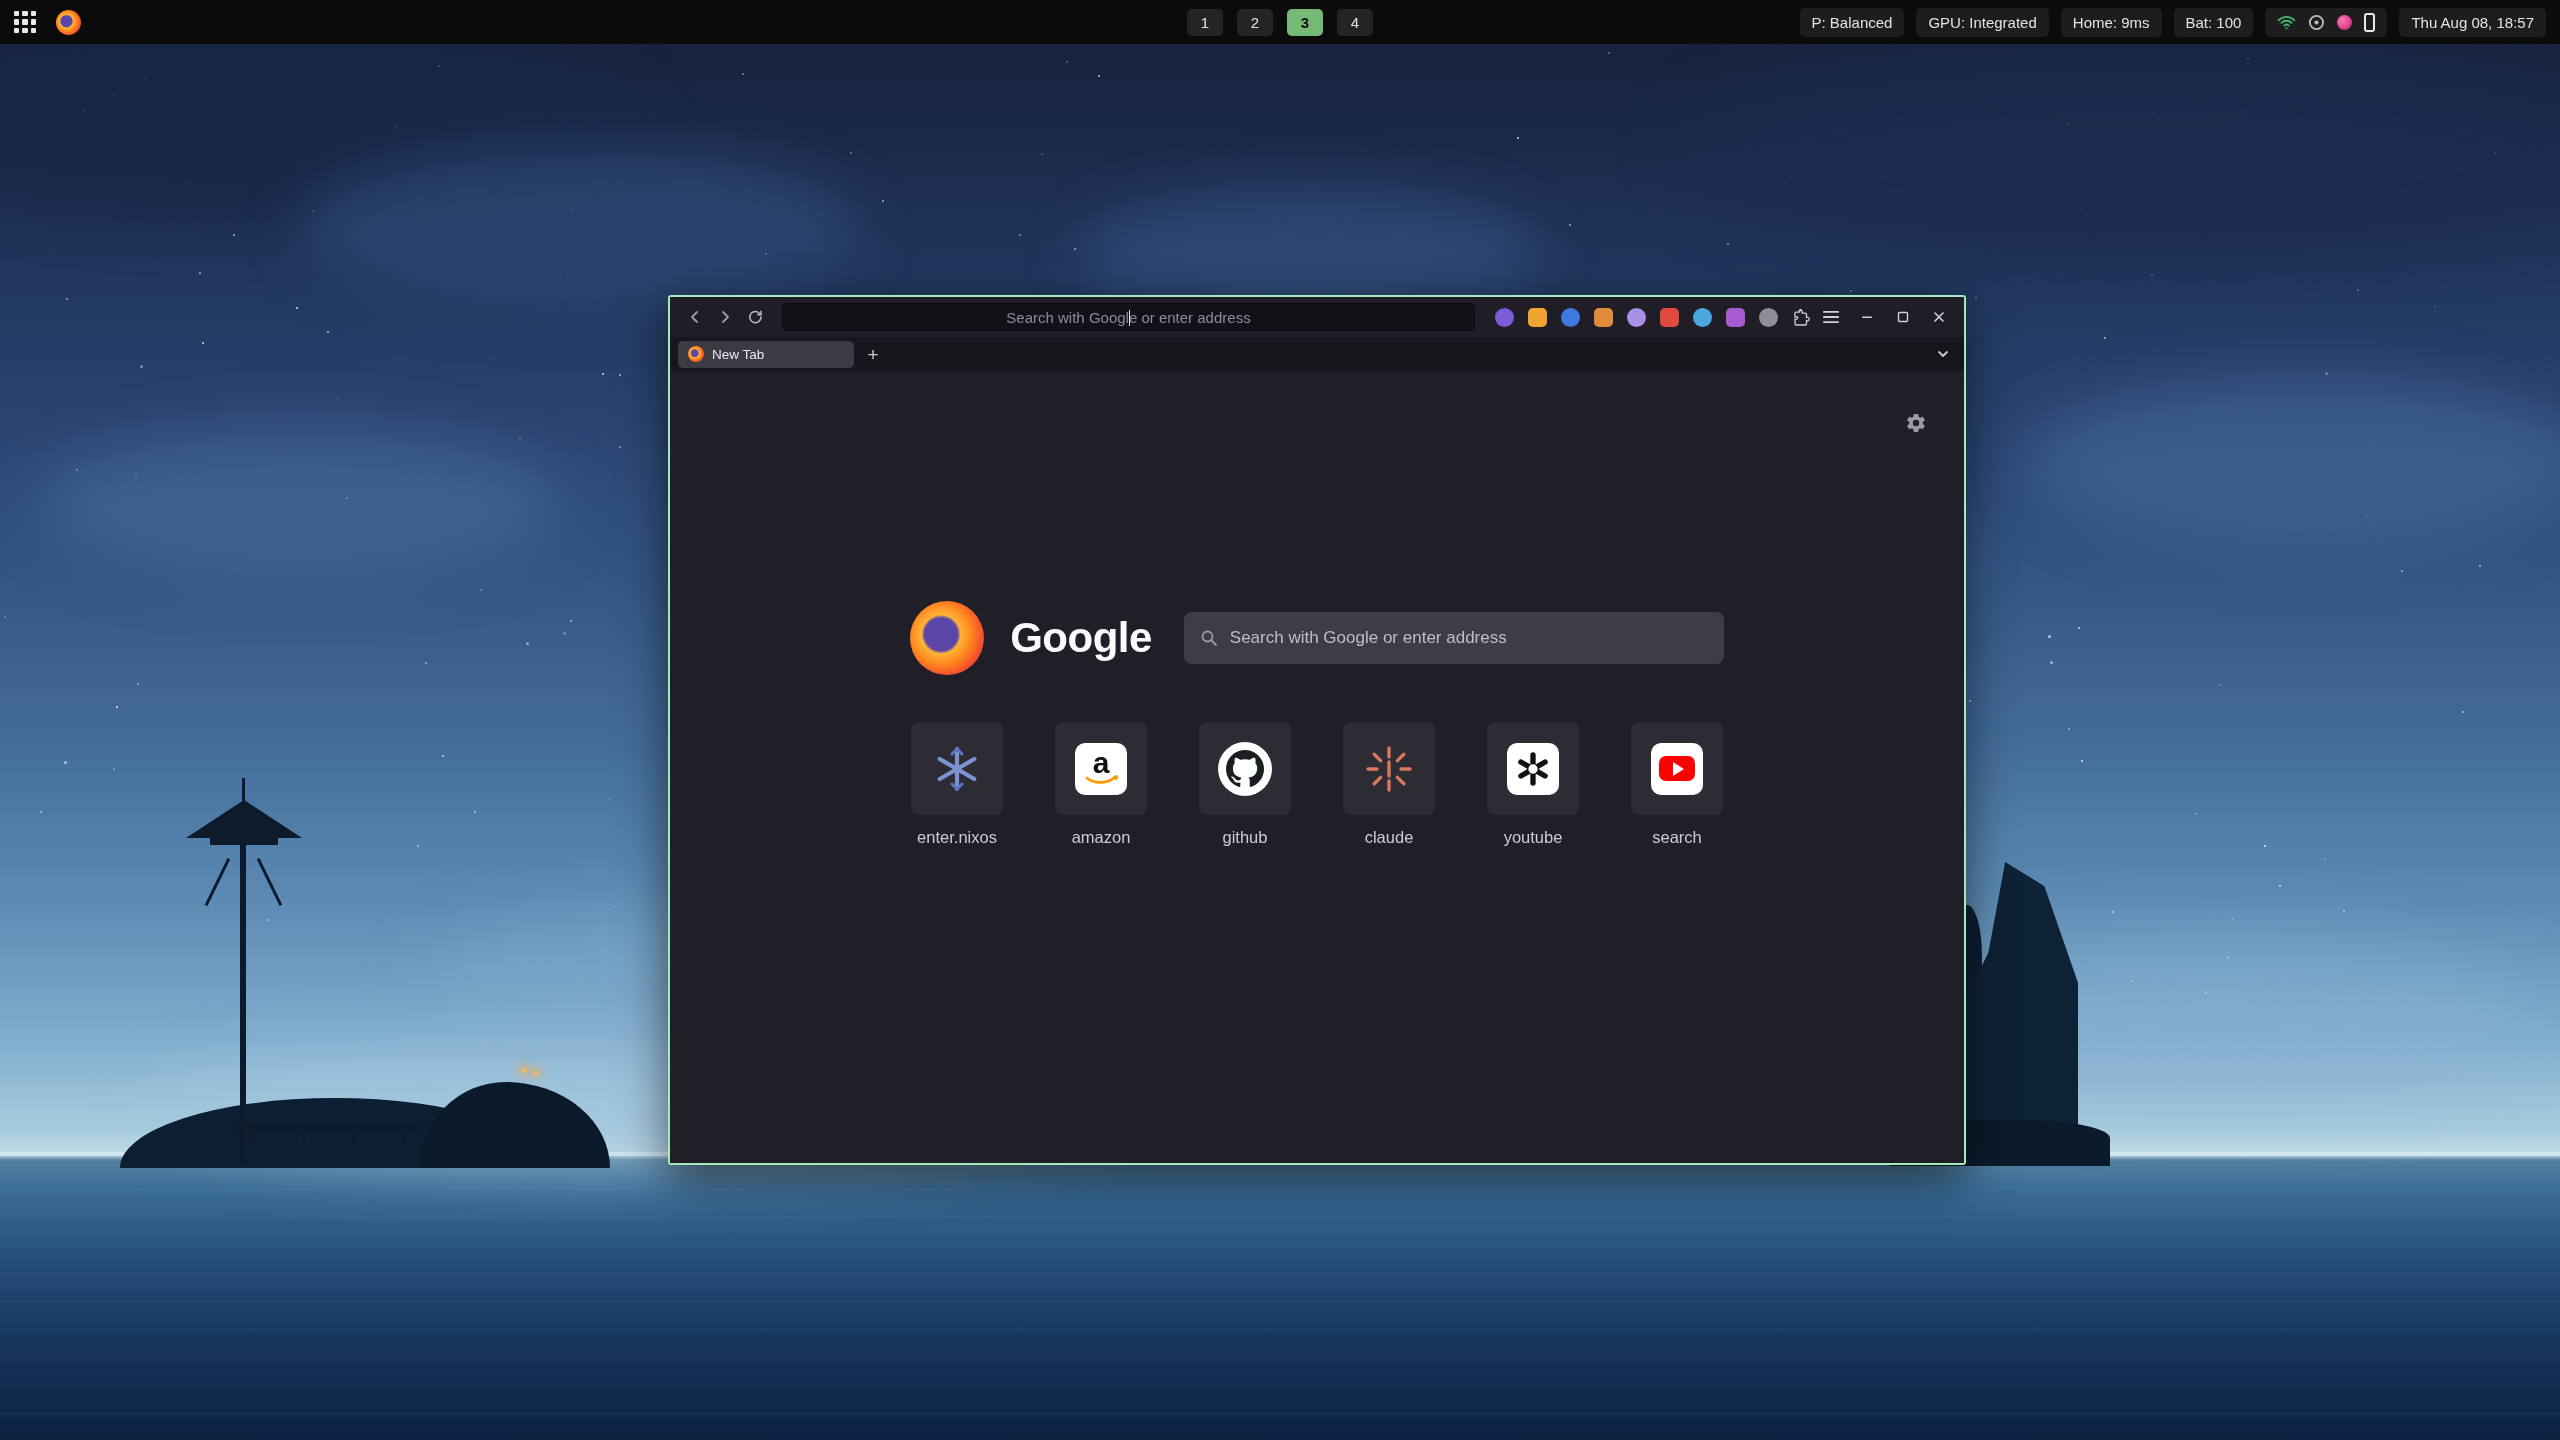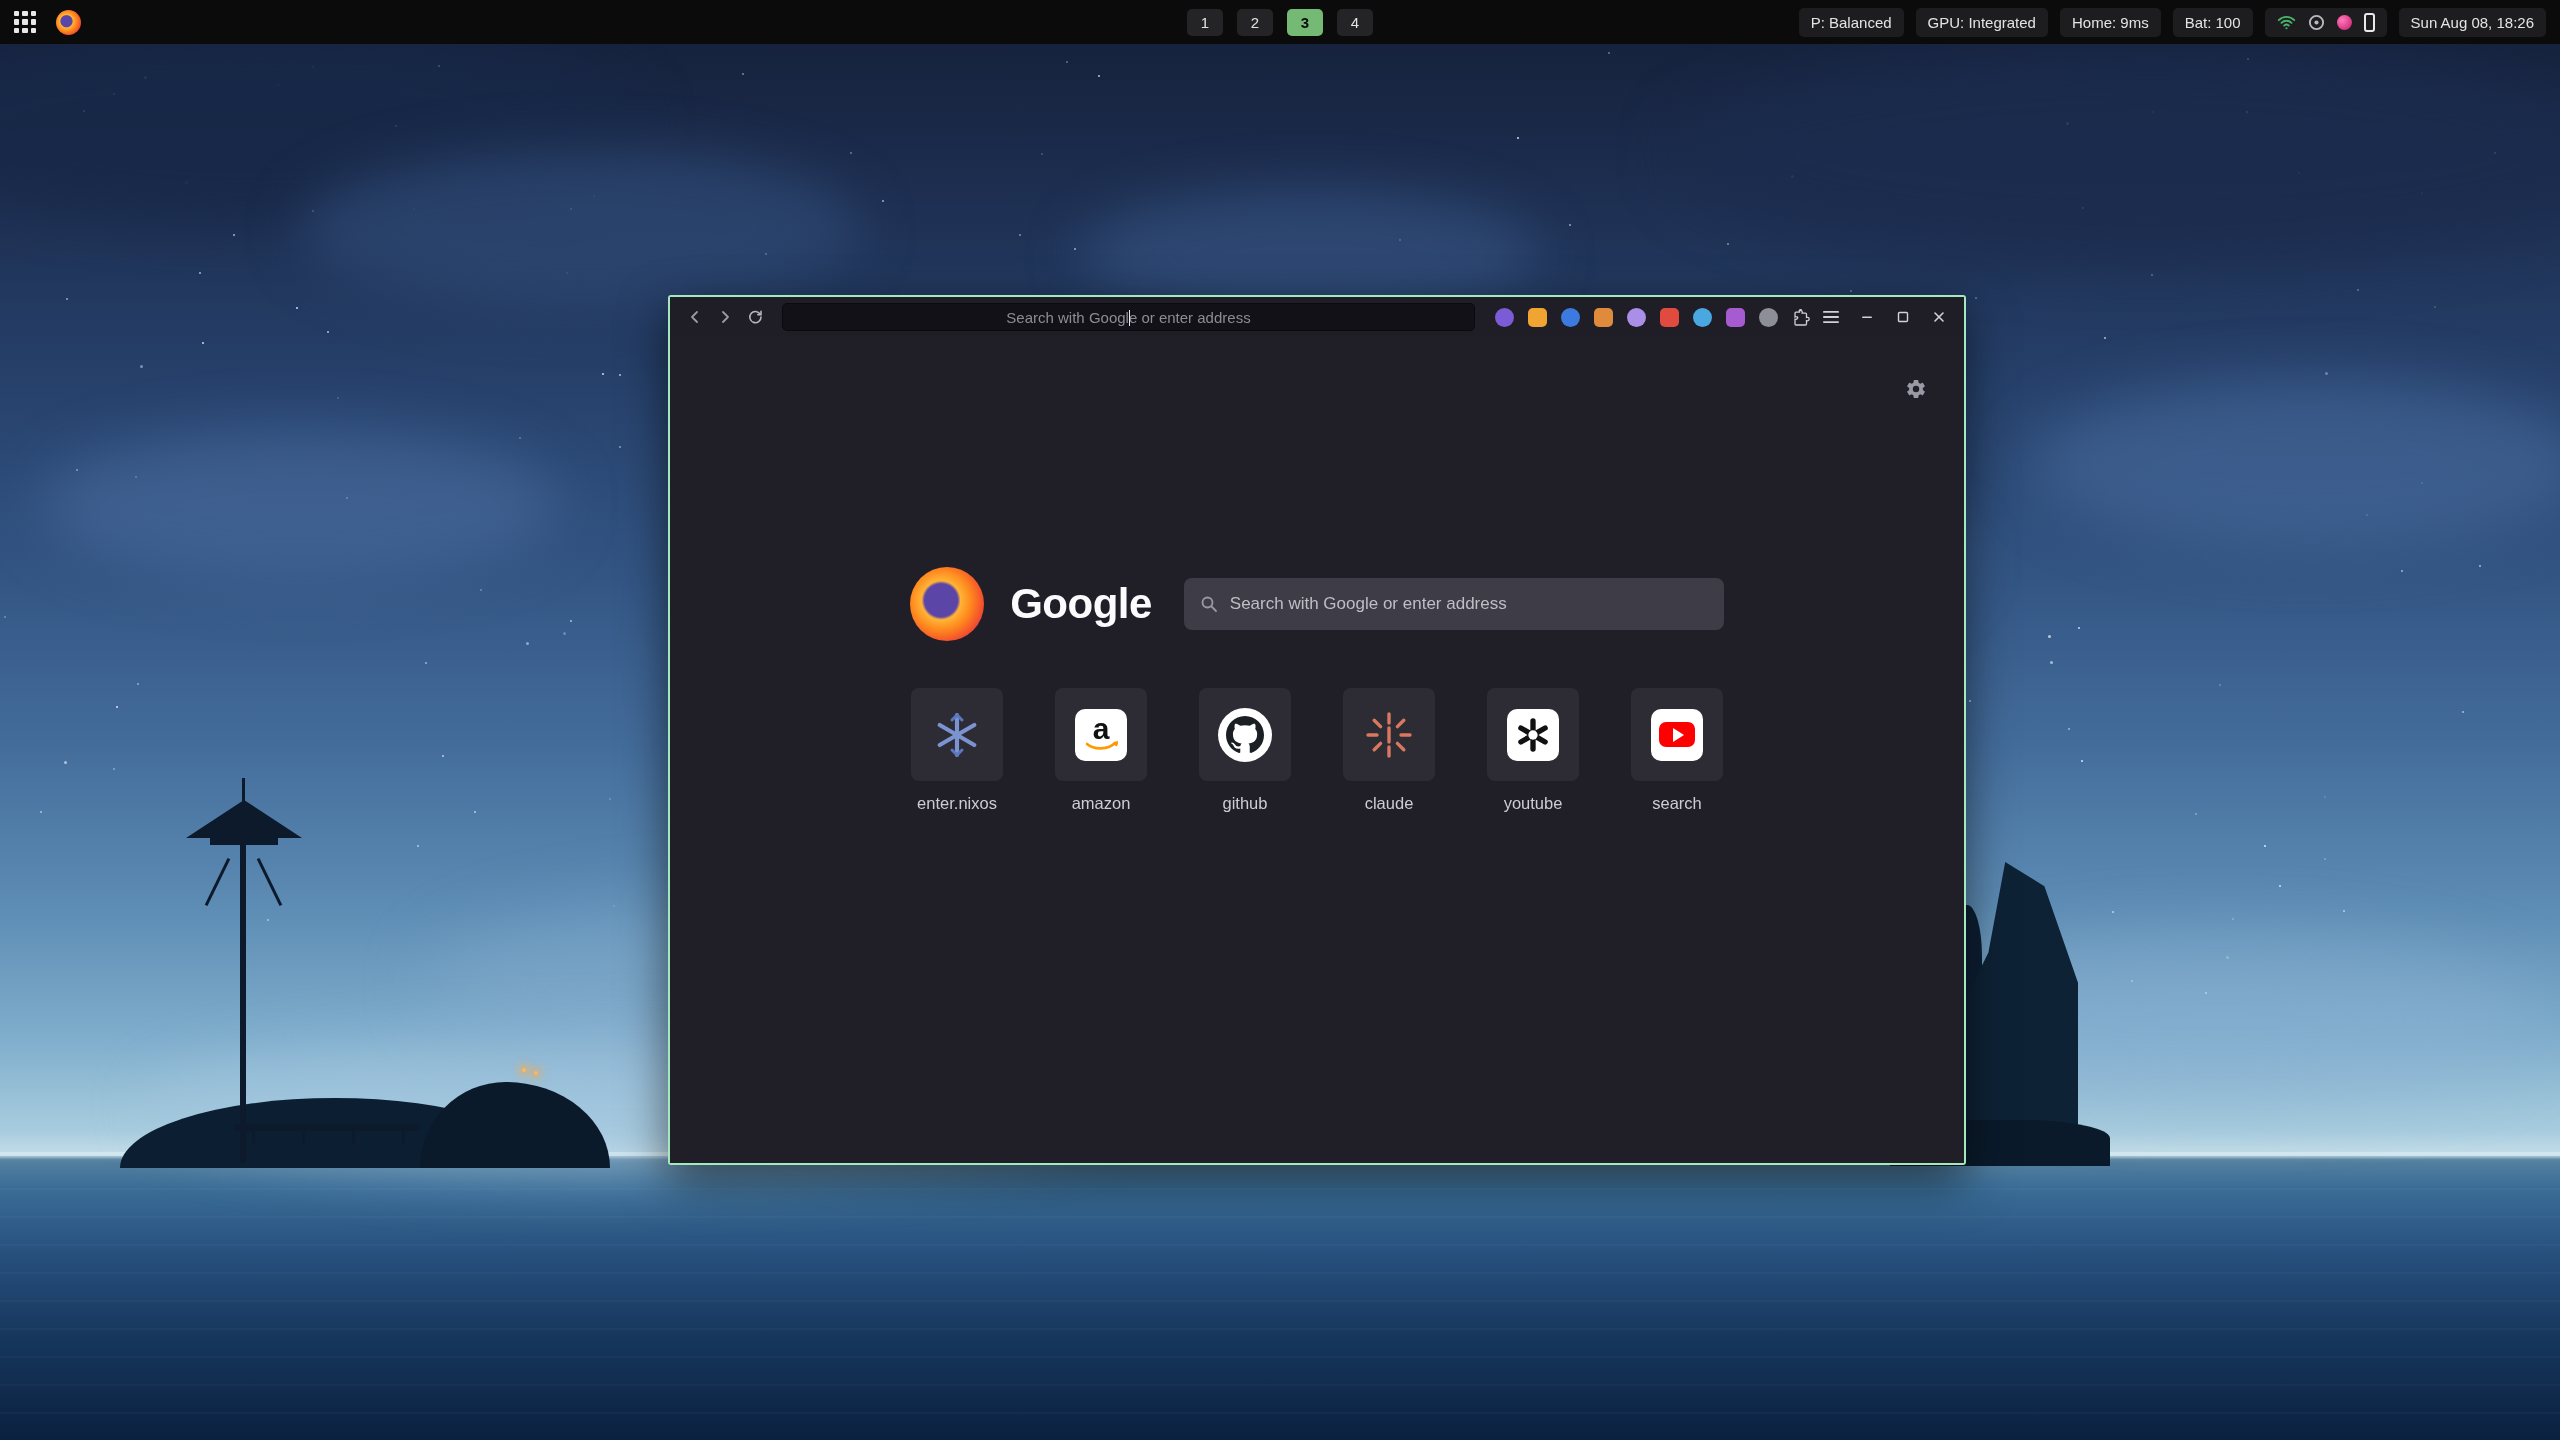--- a/index.html
+++ b/index.html
@@ -352,21 +352,21 @@
           <path d="M9 15a4.5 4.5 0 0 1 6 0"></path>
         <circle cx="12" cy="18.4" r="1.4" fill="#49b36b" stroke="none"></circle>
       </svg>
       <svg width="17" height="17" viewBox="0 0 18 18" fill="none" stroke="#b9b9c1" stroke-width="2">
         <circle cx="9" cy="9" r="7"></circle>
           <circle cx="9" cy="9" r="2.2" fill="#b9b9c1" stroke="none"></circle>
       </svg>
       <span class="magenta-dot"></span>
       <span class="phone-shape"></span>
     </span>
-    <span class="chip">Sun Aug 08, 18:26</span>
+    <span class="chip">Thu Aug 08, 18:57</span>
   </div>
 </header>
 
 <div class="window">
 
   <div class="toolbar">
     <button class="tbtn">
       <svg width="16" height="16" viewBox="0 0 16 16" fill="none" stroke="#9a9aa4" stroke-width="1.8" stroke-linecap="round" stroke-linejoin="round">
           <path d="M10 3L5 8l5 5"></path>
         </svg>
@@ -425,20 +425,33 @@
           </svg>
       </button>
       <button class="tbtn">
         <svg width="14" height="14" viewBox="0 0 14 14" stroke="#d2d2da" stroke-width="1.6" stroke-linecap="round">
             <path d="M3 3l8 8M11 3l-8 8"></path>
           </svg>
       </button>
     </div>
   </div>
 
+  <div class="tabbar">
+    <div class="tab">
+      <span class="ff-logo tab-ff"></span>
+      <span class="tab-label">New Tab</span>
+    </div>
+    <button class="newtab-btn">+</button>
+    <span class="tab-spacer"></span>
+    <button class="alltabs-btn">
+      <svg width="14" height="10" viewBox="0 0 14 10" fill="none" stroke="#c9c9cf" stroke-width="1.8" stroke-linecap="round" stroke-linejoin="round">
+          <path d="M3 3l4 4 4-4"></path>
+        </svg>
+    </button>
+  </div>
 
   <div class="content">
     <button class="gear-btn">
       <svg width="22" height="22" viewBox="0 0 24 24" fill="#9a9aa6">
         <path d="M19.4 13a7.5 7.5 0 0 0 .1-1 7.5 7.5 0 0 0-.1-1l2.1-1.6a.5.5 0 0 0 .1-.6l-2-3.4a.5.5 0 0 0-.6-.2l-2.4 1a7.7 7.7 0 0 0-1.7-1l-.4-2.6a.5.5 0 0 0-.5-.4h-4a.5.5 0 0 0-.5.4l-.4 2.6a7.7 7.7 0 0 0-1.7 1l-2.4-1a.5.5 0 0 0-.6.2l-2 3.4a.5.5 0 0 0 .1.6L4.6 11a7.5 7.5 0 0 0 0 2l-2.1 1.6a.5.5 0 0 0-.1.6l2 3.4c.1.2.4.3.6.2l2.4-1a7.7 7.7 0 0 0 1.7 1l.4 2.6c.1.2.3.4.5.4h4c.3 0 .5-.2.5-.4l.4-2.6a7.7 7.7 0 0 0 1.7-1l2.4 1c.2.1.5 0 .6-.2l2-3.4a.5.5 0 0 0-.1-.6L19.4 13zM12 15.5a3.5 3.5 0 1 1 0-7 3.5 3.5 0 0 1 0 7z"></path>
       </svg>
     </button>
 
     <div class="hero">
       <div class="ff-logo hero-ff"></div>

